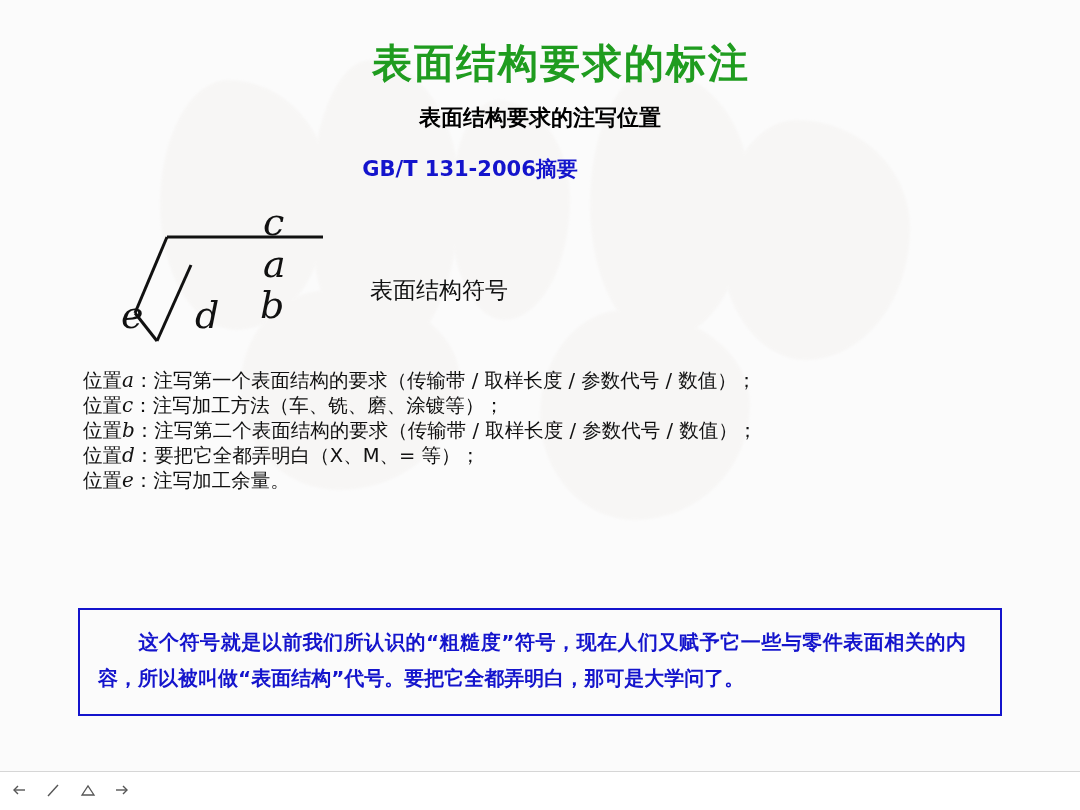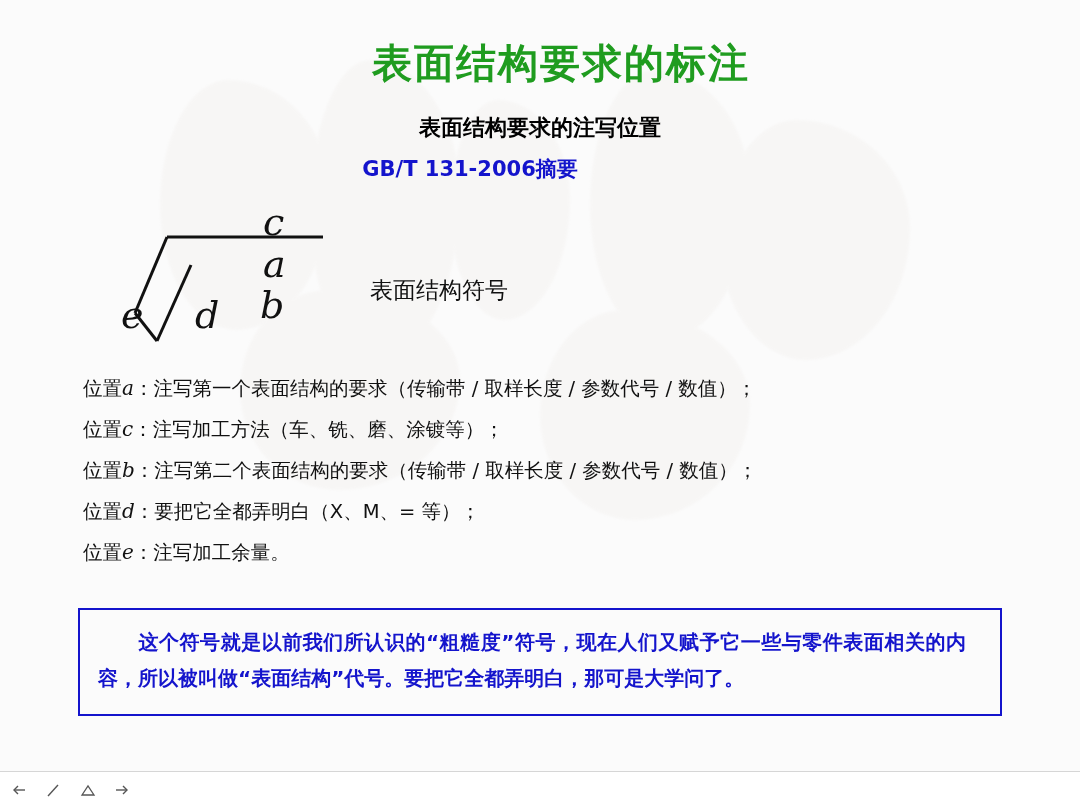--- a/index.html
+++ b/index.html
@@ -44,21 +44,21 @@
     text-align: center;
     font-size: 40px;
     font-weight: bold;
     color: #1f9c1f;
     letter-spacing: 2px;
     font-family: Liberation Mono, monospace;
     padding-left: 21px;
   }
   .subtitle {
     position: absolute;
-    top: 113px;
+    top: 103px;
     left: 0;
     width: 1080px;
     text-align: center;
     font-size: 22px;
     font-weight: bold;
     color: #000000;
     font-family: "DejaVu Sans", "Liberation Sans", sans-serif;
   }
   .standard {
     position: absolute;
@@ -105,21 +105,21 @@
 
   .pos-list {
     position: absolute;
     left: 83px;
     top: 368px;
     width: 920px;
   }
   .pos-line {
     font-size: 19.5px;
     color: #111;
-    line-height: 40px;
+    line-height: 24px;
     white-space: nowrap;
     font-family: "DejaVu Sans", "Liberation Sans", sans-serif;
   }
   .pos-line .it {
     font-family: "DejaVu Serif", "Liberation Serif", serif;
     font-style: italic;
     font-size: 20px;
   }
 
   .note-box {

